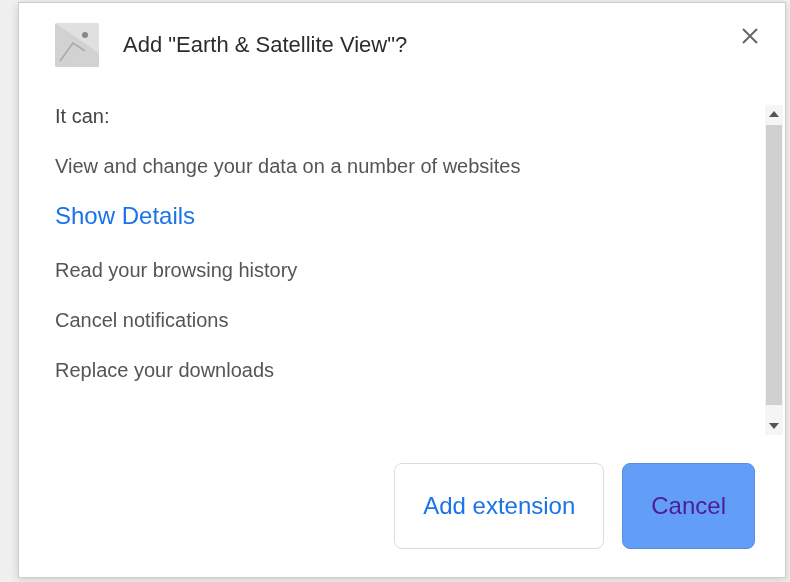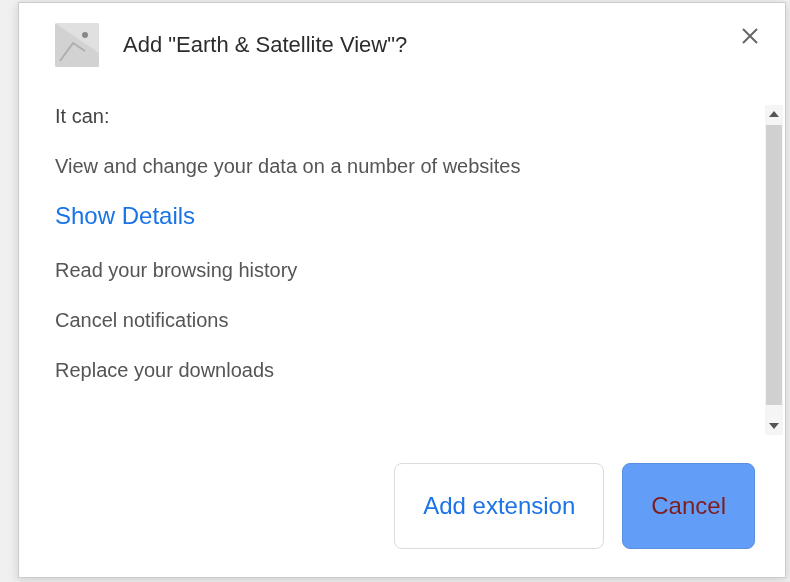--- a/index.html
+++ b/index.html
@@ -170,21 +170,21 @@
     
     .btn-primary {
       background: #ffffff;
       color: #1a73e8;
       border: 1px solid #dadce0;
       font-weight: 500;
     }
     
     .btn-secondary {
       background: #629ef8;
-      color: #7f1d1d;
+      color: #4c1d95;
       border: 1px solid #5a8fe0;
       font-weight: 400;
     }
   </style>
 </head>
 <body>
 
 <div class="dialog">
 
   <div class="dialog-header">

